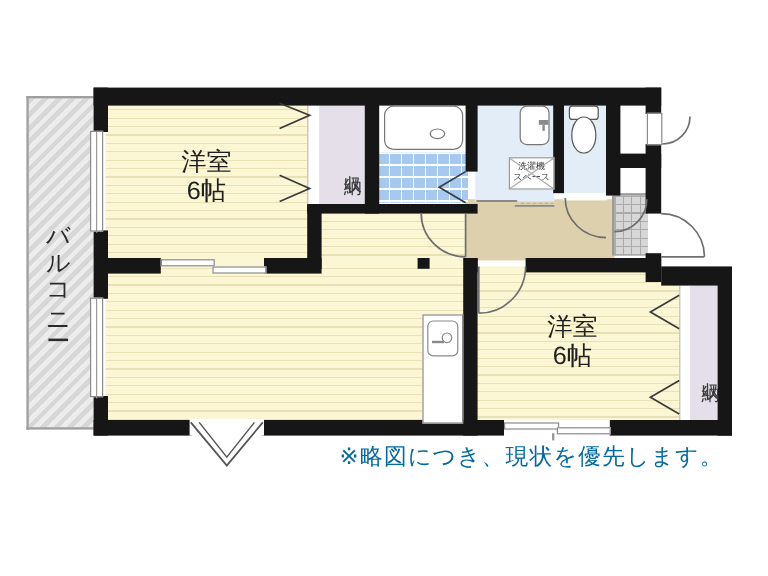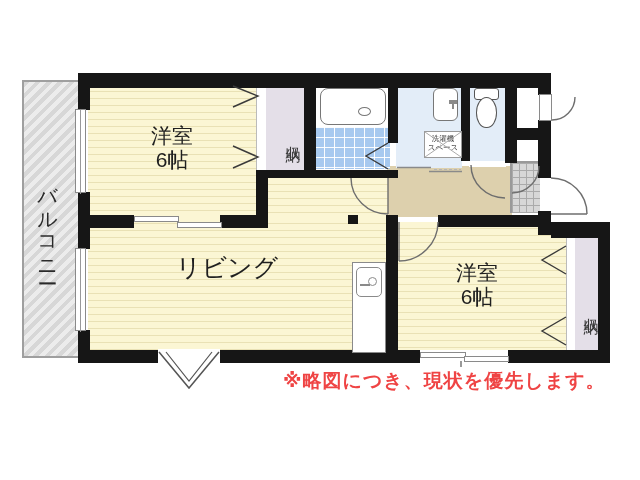--- a/index.html
+++ b/index.html
@@ -17,21 +17,21 @@
   .floor-genkan{position:absolute;background:
       repeating-linear-gradient(to right,#aaa 0 1px,transparent 1px 7px),
       repeating-linear-gradient(to bottom,#aaa 0 1px,transparent 1px 7px),#d7d7d7;}
   .balcony{position:absolute;background:repeating-linear-gradient(135deg,#d7d7d7 0 4px,#ececec 4px 8px);
       border:2px solid #9f9f9f;border-right:none;box-sizing:border-box;}
   .white{position:absolute;background:#fff;}
   .panel{position:absolute;background:#fff;border:1px solid #8a8a8a;box-sizing:border-box;}
   .fixture{position:absolute;background:#fff;border:1.4px solid #777;box-sizing:border-box;}
   .lbl{position:absolute;color:#1f1f1f;text-align:center;}
   .vtext{position:absolute;color:#2a2a2a;writing-mode:vertical-rl;text-align:center;}
-  .note{position:absolute;color:#ef4444;letter-spacing:1px;white-space:nowrap;font-weight:bold;}
+  .note{position:absolute;color:#0369a1;letter-spacing:1px;white-space:nowrap;}
   svg.overlay{position:absolute;left:0;top:0;pointer-events:none;}
 </style>
 </head>
 <body>
 
 <div id="plan">
 
   <div class="balcony" style="left:22px;top:80px;width:56px;height:278px;"></div>
   <div class="vtext" style="left:28px;top:164px;width:34px;height:120px;font-size:20px;letter-spacing:2px;">バルコニー</div>
 
@@ -146,21 +146,20 @@
       <path d="M425,132 L461,157"></path>
       <path d="M461,132 L425,157"></path>
     </g>
   </svg>
 
   <div class="lbl" style="left:92px;top:124px;width:160px;font-size:21px;line-height:24px;">
     <div>洋室</div>
     <div>6帖</div>
   </div>
   <div class="lbl" style="left:117px;top:253px;width:220px;font-size:25px;line-height:29px;">
-    <div>リビング</div>
   </div>
   <div class="lbl" style="left:397px;top:261px;width:160px;font-size:21px;line-height:24px;">
     <div>洋室</div>
     <div>6帖</div>
   </div>
   <div class="vtext" style="left:272px;top:108px;width:30px;height:56px;font-size:15px;letter-spacing:2px;color:#3a3a3a;">収納</div>
   <div class="vtext" style="left:572px;top:280px;width:28px;height:56px;font-size:15px;letter-spacing:2px;color:#3a3a3a;">収納</div>
 
   <div class="note" style="left:283px;top:368px;font-size:19px;">※略図につき、現状を優先します。</div>
 

